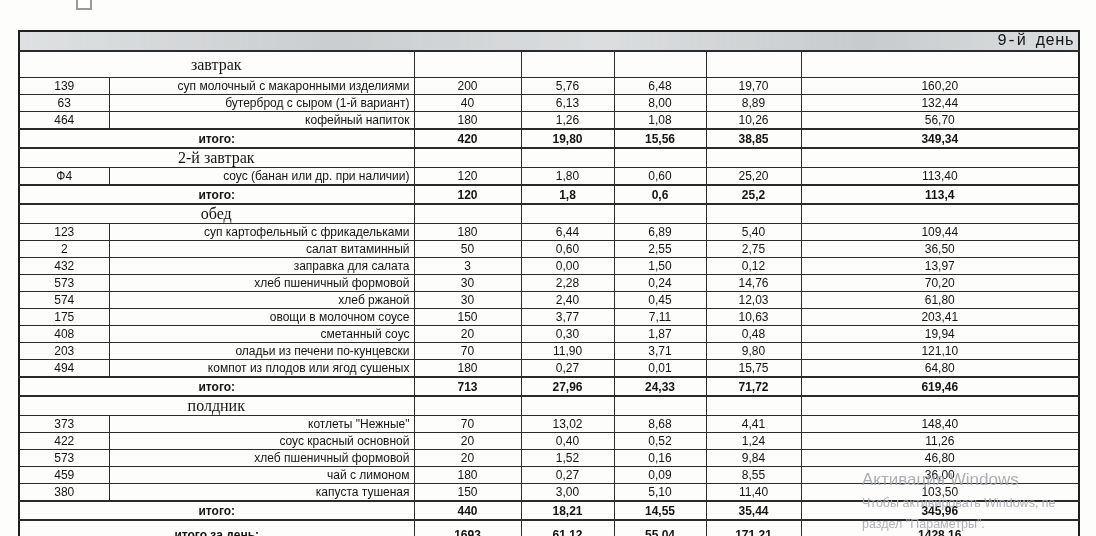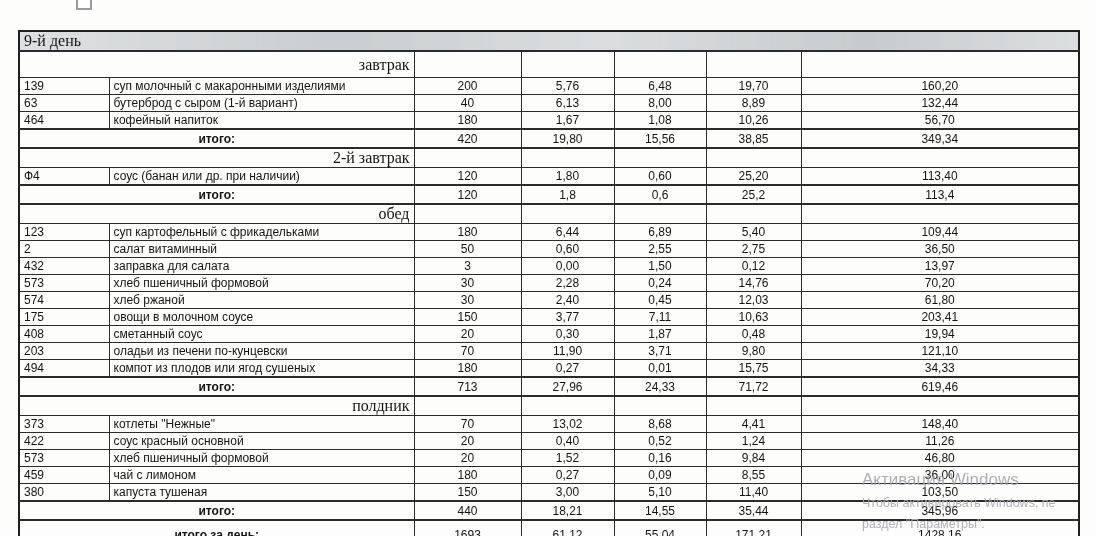--- a/index.html
+++ b/index.html
@@ -21,34 +21,34 @@
   td{
     border:1px solid #2b2b2b;
     padding:0 4px;
     font-size:12px;color:#141414;
     height:16px;vertical-align:middle;
     overflow:hidden;white-space:nowrap;
   }
   .r-title td.day-title{
     background:#d3d6d8;
     background-image:linear-gradient(90deg, rgba(255,255,255,.25) 0%, rgba(0,0,0,.04) 30%, rgba(255,255,255,.18) 55%, rgba(0,0,0,.05) 80%, rgba(255,255,255,.2) 100%);
-    font-family:Liberation Serif, serif;
-    font-size:16px;text-align:left;height:17px;
+    font-family:Liberation Mono, monospace;
+    font-size:16px;text-align:right;height:17px;
     border-bottom-width:2px;
   }
   .r-section td{height:16px;}
   .r-section.tall td{height:25px;}
   td.section-name{
     font-family:"Liberation Serif",serif;
-    font-size:16px;text-align:right;padding-left:3px;
-  }
-  td.code{text-align:left;}
-  td.dish{text-align:left;}
+    font-size:16px;text-align:center;padding-left:3px;
+  }
+  td.code{text-align:center;}
+  td.dish{text-align:right;}
   td.val{text-align:center;}
-  td.bold{font-weight:normal;}
+  td.bold{font-weight:bold;}
   td.subtotal-label{font-weight:bold;text-align:center;font-size:12px;}
   .r-subtotal td{border-top-width:2px;border-bottom-width:2px;height:17px;}
   .r-final td{height:28px;border-top-width:2px;}
   td.final-label{font-weight:bold;text-align:center;}
   
   .watermark{
     position:absolute;left:862px;top:470px;z-index:5;
     pointer-events:none;text-align:left;
   }
   .wm-title{
@@ -103,21 +103,21 @@
           <td class="val">40</td>
           <td class="val">6,13</td>
           <td class="val">8,00</td>
           <td class="val">8,89</td>
           <td class="val">132,44</td>
         </tr>
         <tr class="r-data">
           <td class="code">464</td>
           <td class="dish">кофейный напиток</td>
           <td class="val">180</td>
-          <td class="val">1,67</td>
+          <td class="val">1,26</td>
           <td class="val">1,08</td>
           <td class="val">10,26</td>
           <td class="val">56,70</td>
         </tr>
         <tr class="r-subtotal">
           <td class="subtotal-label" colspan="2">итого:</td>
           <td class="val bold">420</td>
           <td class="val bold">19,80</td>
           <td class="val bold">15,56</td>
           <td class="val bold">38,85</td>
@@ -228,21 +228,21 @@
           <td class="val">9,80</td>
           <td class="val">121,10</td>
         </tr>
         <tr class="r-data">
           <td class="code">494</td>
           <td class="dish">компот из плодов или ягод сушеных</td>
           <td class="val">180</td>
           <td class="val">0,27</td>
           <td class="val">0,01</td>
           <td class="val">15,75</td>
-          <td class="val">34,33</td>
+          <td class="val">64,80</td>
         </tr>
         <tr class="r-subtotal">
           <td class="subtotal-label" colspan="2">итого:</td>
           <td class="val bold">713</td>
           <td class="val bold">27,96</td>
           <td class="val bold">24,33</td>
           <td class="val bold">71,72</td>
           <td class="val bold">619,46</td>
         </tr>
         <tr class="r-section">

